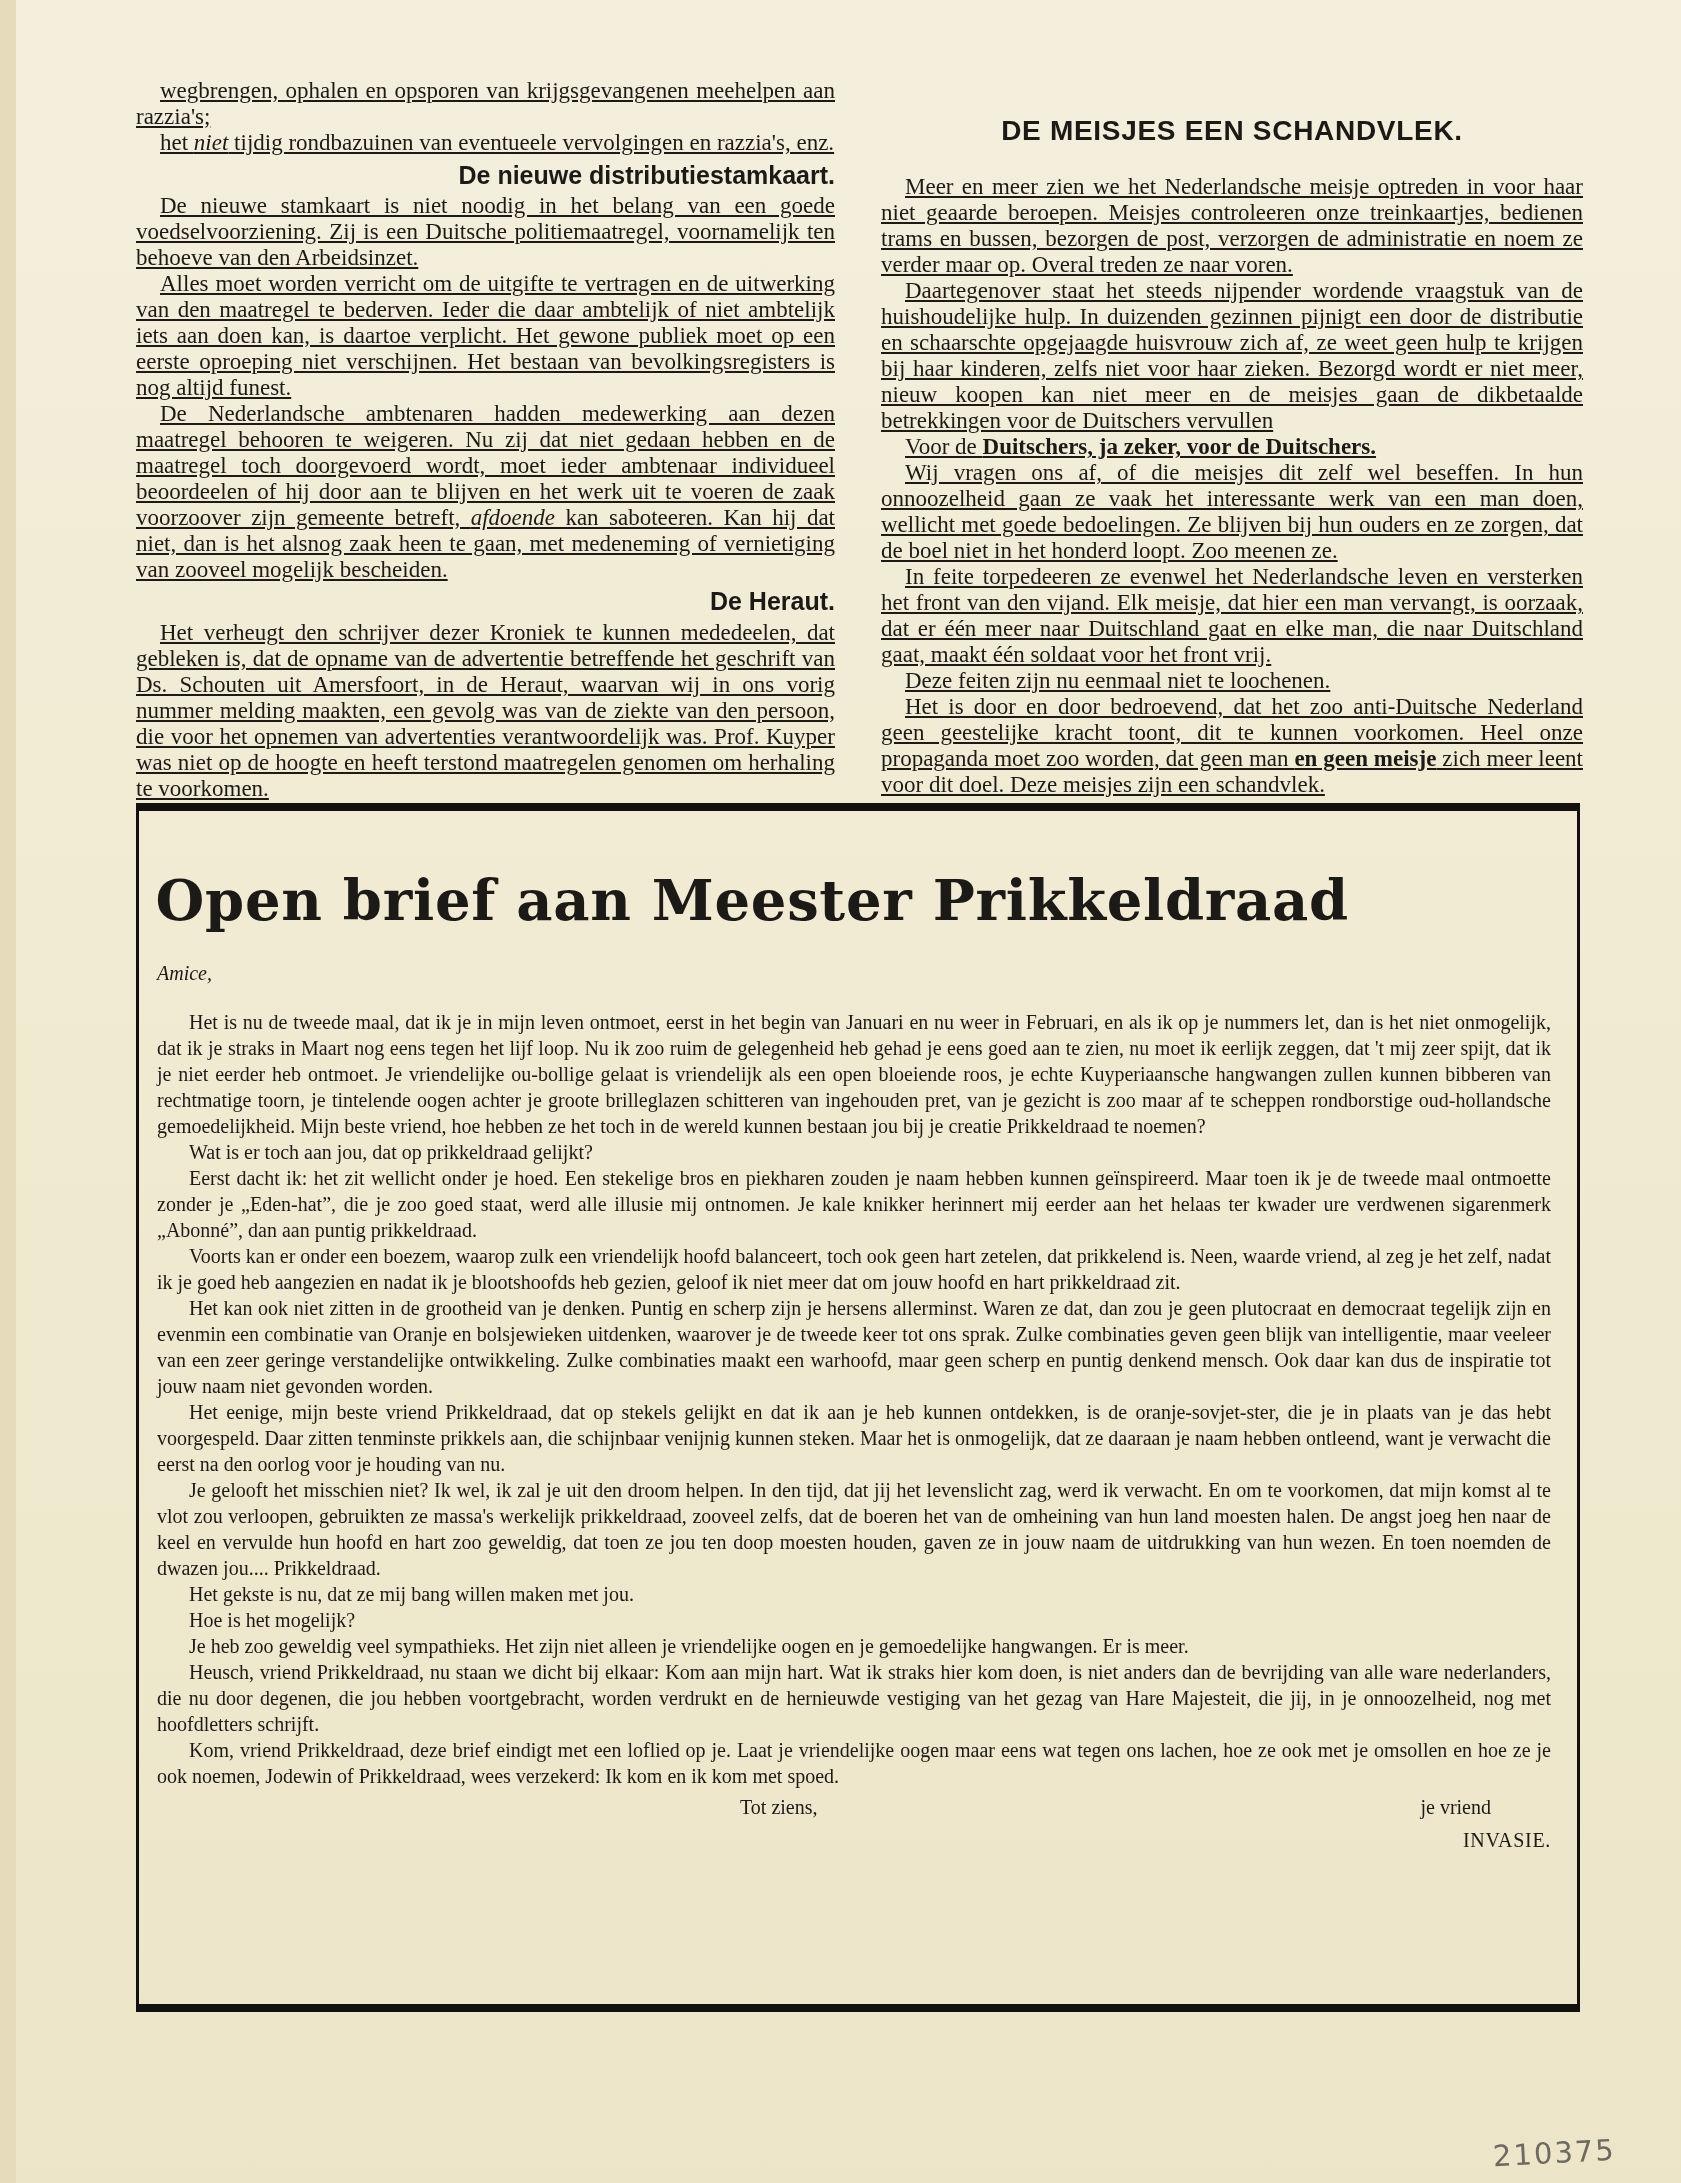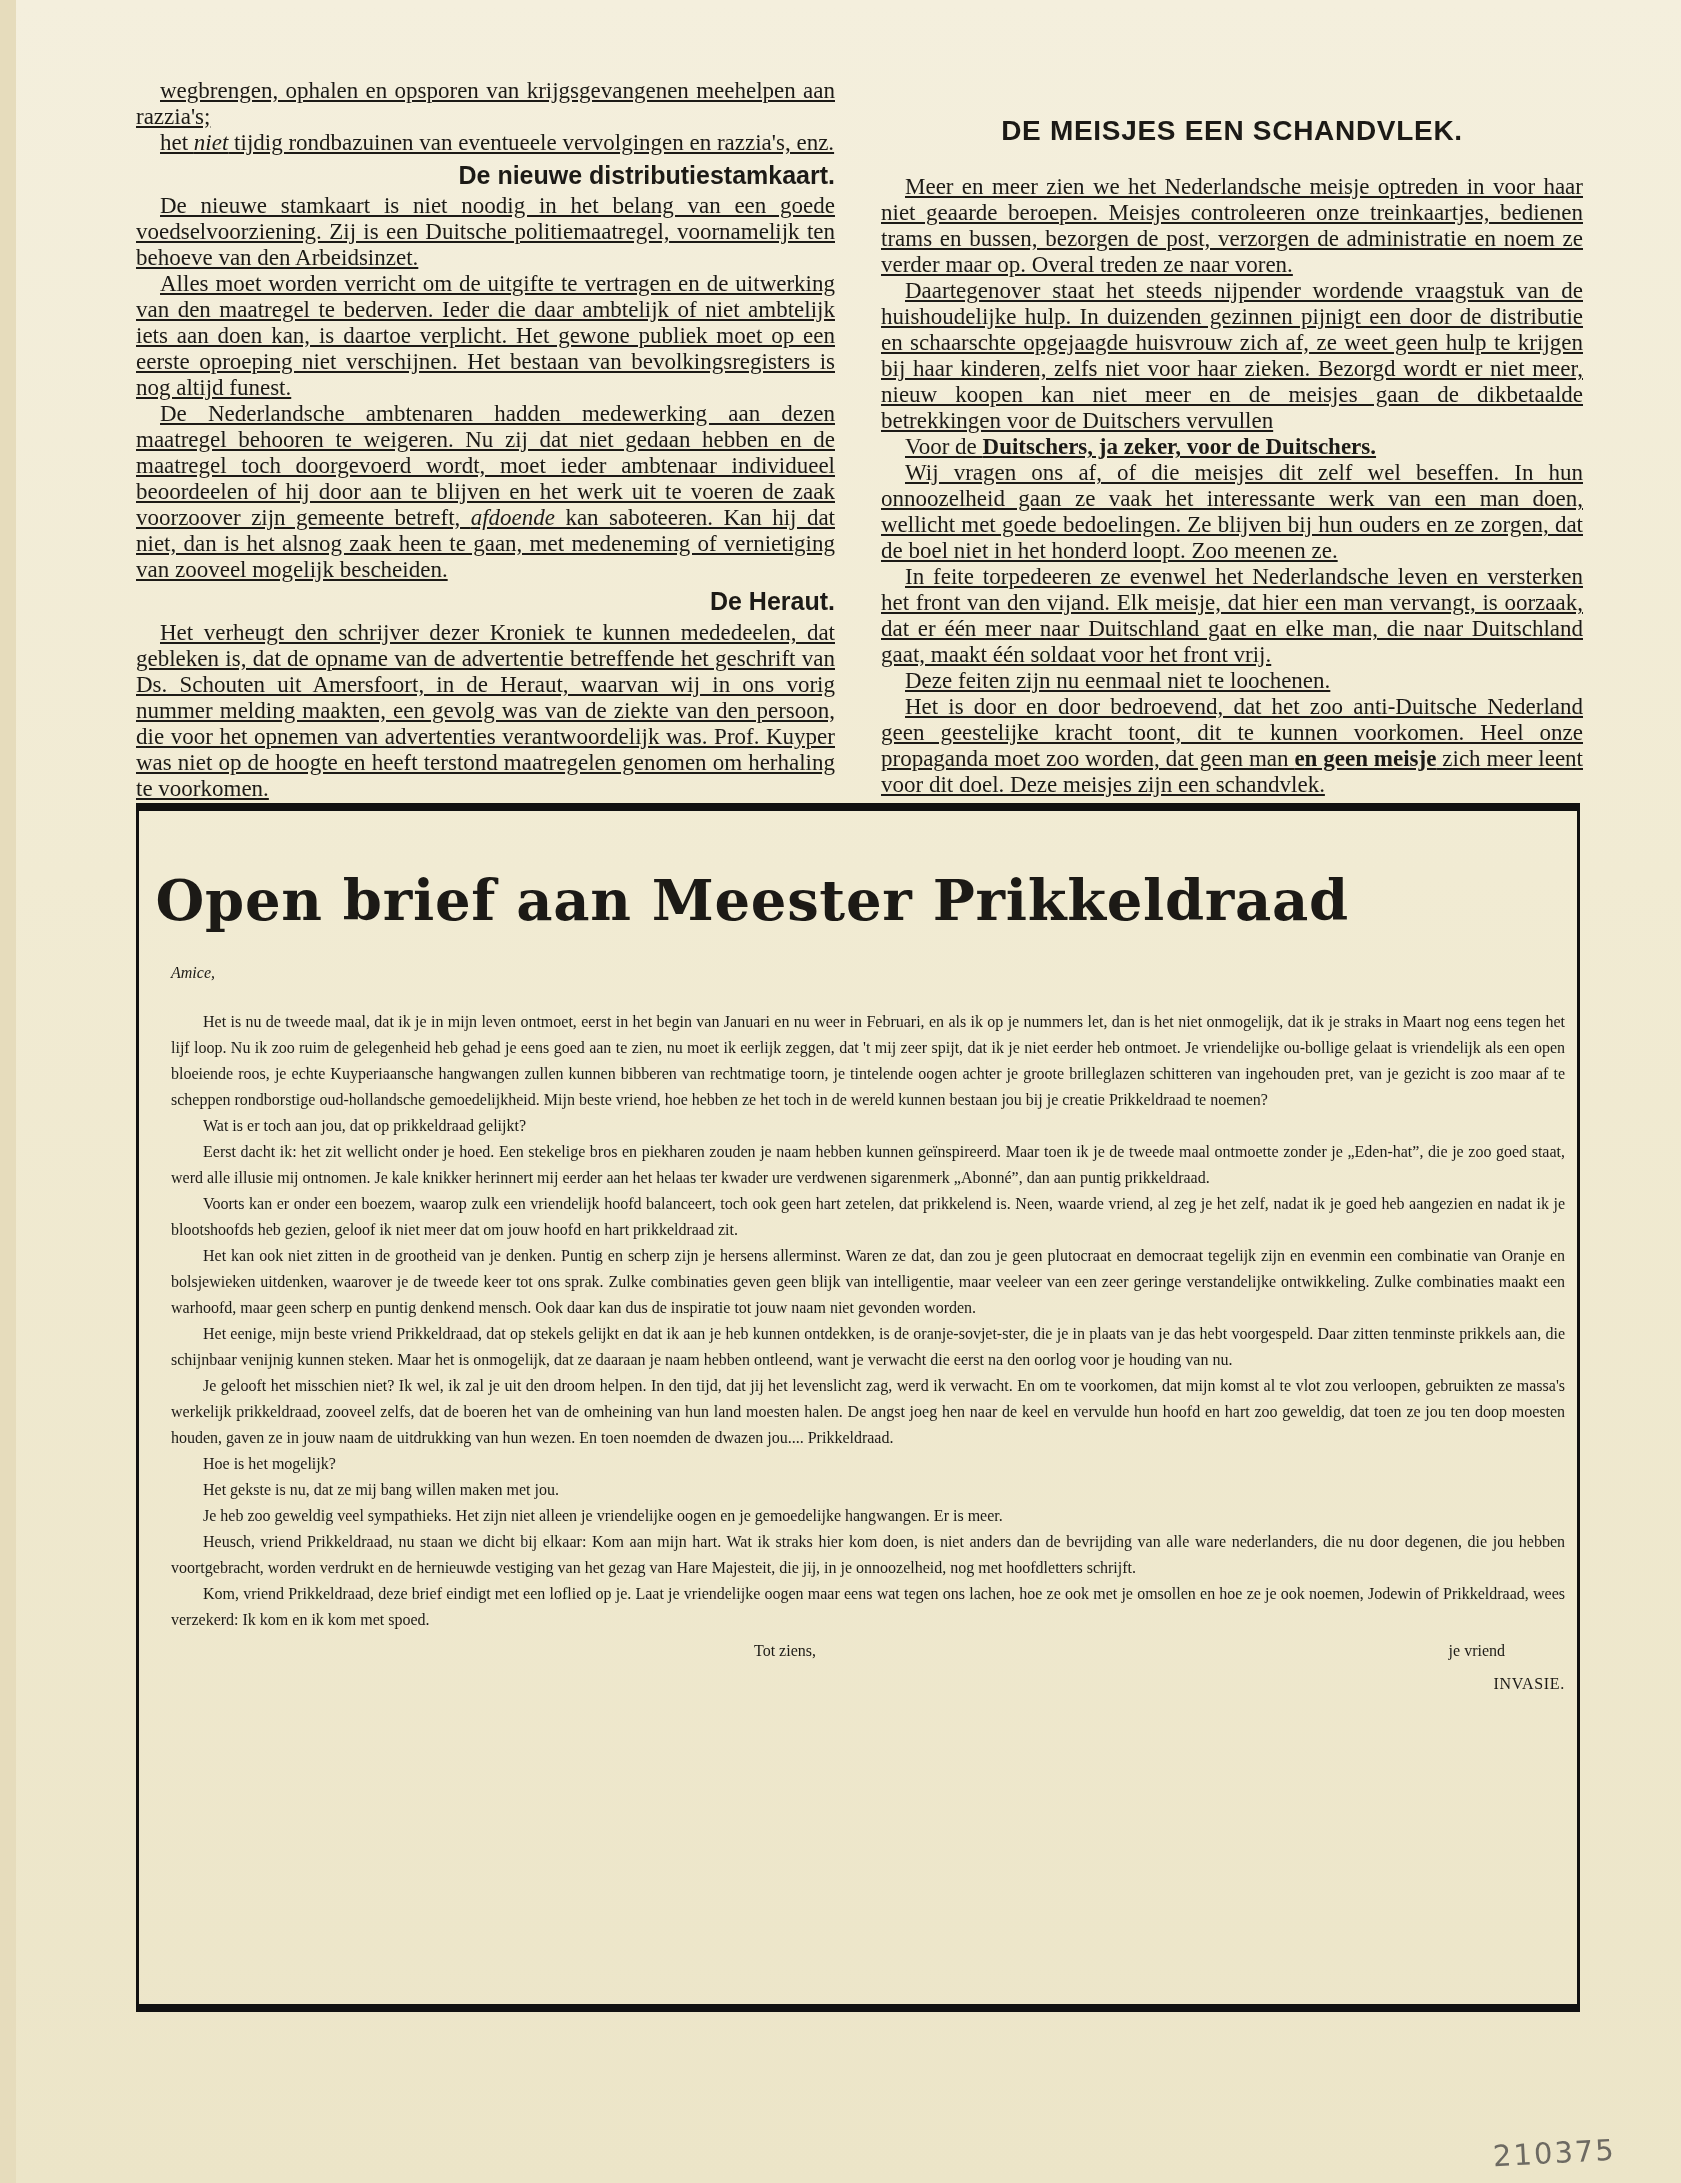--- a/index.html
+++ b/index.html
@@ -11,21 +11,21 @@
   .col{position:absolute;font-size:23px;line-height:26px;text-align:justify;}
   .col p{margin:0;text-indent:24px;text-decoration:underline;}
   .col p.noind{text-indent:0;}
   .hdr-right{text-align:right;font-family:"Liberation Sans","DejaVu Sans",sans-serif;font-weight:bold;font-size:25px;line-height:33px;margin:2.6px 0 1.3px 0;}
   .hdr-center{text-align:center;font-family:"Liberation Sans","DejaVu Sans",sans-serif;font-weight:bold;font-size:28px;line-height:36px;letter-spacing:0.7px;margin-bottom:25px;margin-top:40px;}
   #left-col{left:136px;top:78px;width:699px;}
   #right-col{left:881px;top:73px;width:702px;}
   .box{position:absolute;left:136px;top:803px;width:1444px;height:1209px;
        border-top:8px solid #111;border-bottom:8px solid #111;border-left:3.3px solid #111;border-right:3.3px solid #111;box-sizing:border-box;}
   .box-title{position:absolute;left:16.6px;top:56px;font-family:"DejaVu Serif",serif;font-weight:bold;font-size:56px;letter-spacing:0.7px;line-height:66px;}
-  .box-body{position:absolute;left:32px;top:149px;width:1394px;font-size:16px;line-height:26px;text-align:justify;}
+  .box-body{position:absolute;left:18px;top:149px;width:1394px;font-size:20px;line-height:26px;text-align:justify;}
   .box-body p{margin:0;text-indent:32px;}
   .box-body .salute{font-style:italic;text-indent:0;margin-bottom:22.5px;}
   .sign{position:relative;height:66px;}
   .closing{position:absolute;left:583px;top:5.3px;}
   .jevriend{position:absolute;right:60px;top:5.3px;}
   .invasie{position:absolute;right:0;top:38px;letter-spacing:0.7px;}
   .handnum{position:absolute;left:1493px;top:2136px;font-family:"DejaVu Sans",sans-serif;font-size:29px;color:#6d6a62;letter-spacing:2px;transform:rotate(-3deg);}
   em{font-style:italic;}
   b{font-weight:bold;}
 </style>
@@ -62,22 +62,22 @@
   <div class="box-body">
     <p class="salute">Amice,</p>
     <div id="letter-paras">
         <p>Het is nu de tweede maal, dat ik je in mijn leven ontmoet, eerst in het begin van Januari en nu weer in Februari, en als ik op je nummers let, dan is het niet onmogelijk, dat ik je straks in Maart nog eens tegen het lijf loop. Nu ik zoo ruim de gelegenheid heb gehad je eens goed aan te zien, nu moet ik eerlijk zeggen, dat 't mij zeer spijt, dat ik je niet eerder heb ontmoet. Je vriendelijke ou-bollige gelaat is vriendelijk als een open bloeiende roos, je echte Kuyperiaansche hangwangen zullen kunnen bibberen van rechtmatige toorn, je tintelende oogen achter je groote brilleglazen schitteren van ingehouden pret, van je gezicht is zoo maar af te scheppen rondborstige oud-hollandsche gemoedelijkheid. Mijn beste vriend, hoe hebben ze het toch in de wereld kunnen bestaan jou bij je creatie Prikkeldraad te noemen?</p>
         <p>Wat is er toch aan jou, dat op prikkeldraad gelijkt?</p>
         <p>Eerst dacht ik: het zit wellicht onder je hoed. Een stekelige bros en piekharen zouden je naam hebben kunnen geïnspireerd. Maar toen ik je de tweede maal ontmoette zonder je „Eden-hat”, die je zoo goed staat, werd alle illusie mij ontnomen. Je kale knikker herinnert mij eerder aan het helaas ter kwader ure verdwenen sigarenmerk „Abonné”, dan aan puntig prikkeldraad.</p>
         <p>Voorts kan er onder een boezem, waarop zulk een vriendelijk hoofd balanceert, toch ook geen hart zetelen, dat prikkelend is. Neen, waarde vriend, al zeg je het zelf, nadat ik je goed heb aangezien en nadat ik je blootshoofds heb gezien, geloof ik niet meer dat om jouw hoofd en hart prikkeldraad zit.</p>
         <p>Het kan ook niet zitten in de grootheid van je denken. Puntig en scherp zijn je hersens allerminst. Waren ze dat, dan zou je geen plutocraat en democraat tegelijk zijn en evenmin een combinatie van Oranje en bolsjewieken uitdenken, waarover je de tweede keer tot ons sprak. Zulke combinaties geven geen blijk van intelligentie, maar veeleer van een zeer geringe verstandelijke ontwikkeling. Zulke combinaties maakt een warhoofd, maar geen scherp en puntig denkend mensch. Ook daar kan dus de inspiratie tot jouw naam niet gevonden worden.</p>
         <p>Het eenige, mijn beste vriend Prikkeldraad, dat op stekels gelijkt en dat ik aan je heb kunnen ontdekken, is de oranje-sovjet-ster, die je in plaats van je das hebt voorgespeld. Daar zitten tenminste prikkels aan, die schijnbaar venijnig kunnen steken. Maar het is onmogelijk, dat ze daaraan je naam hebben ontleend, want je verwacht die eerst na den oorlog voor je houding van nu.</p>
         <p>Je gelooft het misschien niet? Ik wel, ik zal je uit den droom helpen. In den tijd, dat jij het levenslicht zag, werd ik verwacht. En om te voorkomen, dat mijn komst al te vlot zou verloopen, gebruikten ze massa's werkelijk prikkeldraad, zooveel zelfs, dat de boeren het van de omheining van hun land moesten halen. De angst joeg hen naar de keel en vervulde hun hoofd en hart zoo geweldig, dat toen ze jou ten doop moesten houden, gaven ze in jouw naam de uitdrukking van hun wezen. En toen noemden de dwazen jou.... Prikkeldraad.</p>
+        <p>Het gekste is nu, dat ze mij bang willen maken met jou.</p>
         <p>Hoe is het mogelijk?</p>
-        <p>Het gekste is nu, dat ze mij bang willen maken met jou.</p>
         <p>Je heb zoo geweldig veel sympathieks. Het zijn niet alleen je vriendelijke oogen en je gemoedelijke hangwangen. Er is meer.</p>
         <p>Heusch, vriend Prikkeldraad, nu staan we dicht bij elkaar: Kom aan mijn hart. Wat ik straks hier kom doen, is niet anders dan de bevrijding van alle ware nederlanders, die nu door degenen, die jou hebben voortgebracht, worden verdrukt en de hernieuwde vestiging van het gezag van Hare Majesteit, die jij, in je onnoozelheid, nog met hoofdletters schrijft.</p>
         <p>Kom, vriend Prikkeldraad, deze brief eindigt met een loflied op je. Laat je vriendelijke oogen maar eens wat tegen ons lachen, hoe ze ook met je omsollen en hoe ze je ook noemen, Jodewin of Prikkeldraad, wees verzekerd: Ik kom en ik kom met spoed.</p>
       </div>
     <div class="sign">
       <span class="closing">Tot ziens,</span>
       <span class="jevriend">je vriend</span>
       <span class="invasie">INVASIE.</span>
     </div>
   </div>

